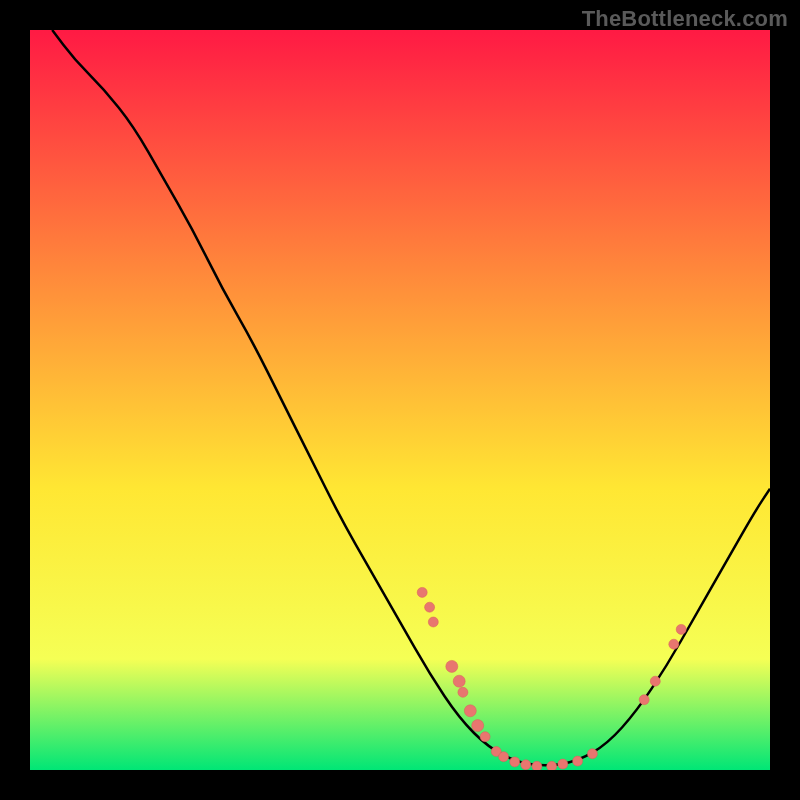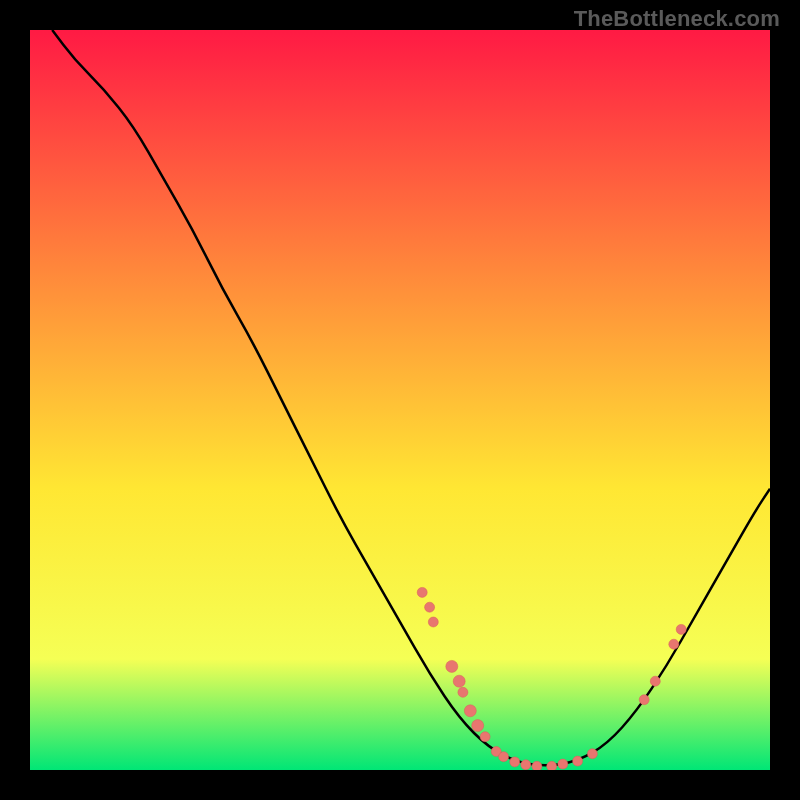--- a/index.html
+++ b/index.html
@@ -18,21 +18,21 @@
   .plot-area {
     position: absolute;
     left: 30px;
     top: 30px;
     width: 740px;
     height: 740px;
   }
   .watermark {
     position: absolute;
     top: 6px;
-    right: 20px;
+    right: 12px;
     font-family: Arial, Helvetica, sans-serif;
     font-size: 22px;
     font-weight: 600;
     color: #5a5a5a;
     letter-spacing: 0.2px;
   }
   svg {
     display: block;
   }
 </style>

